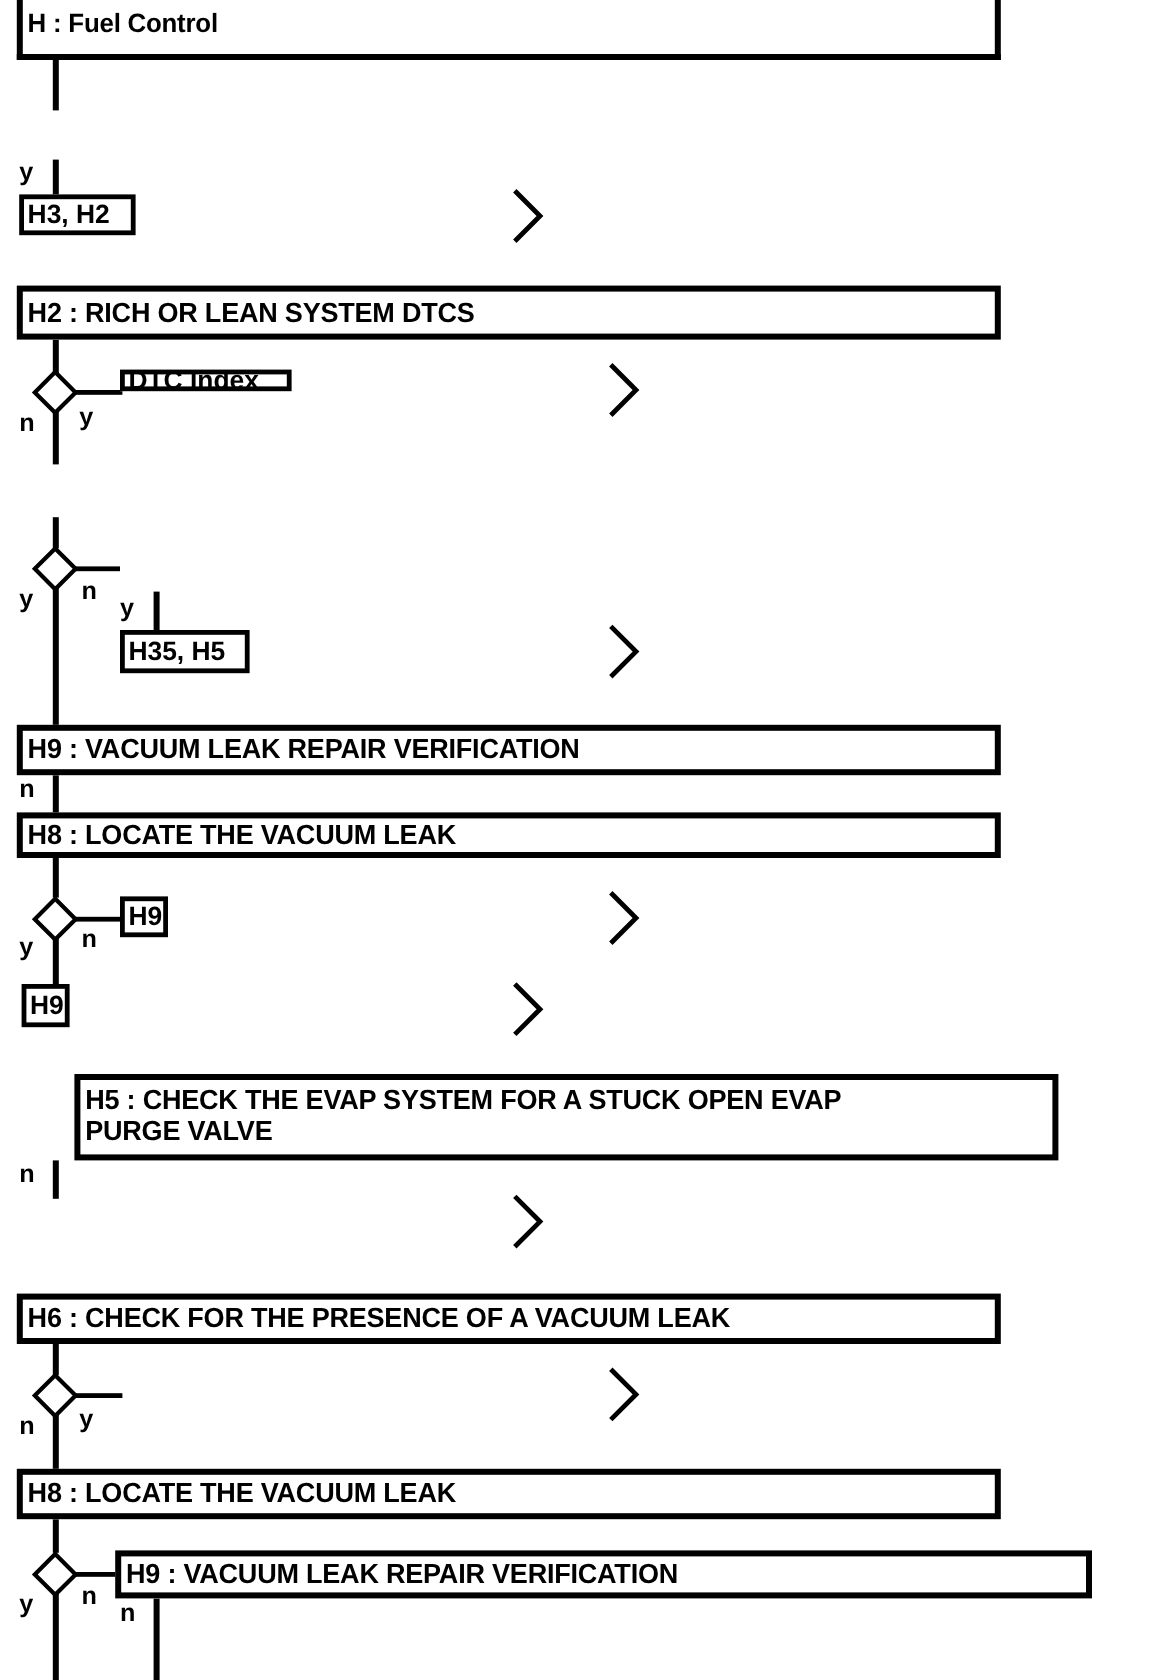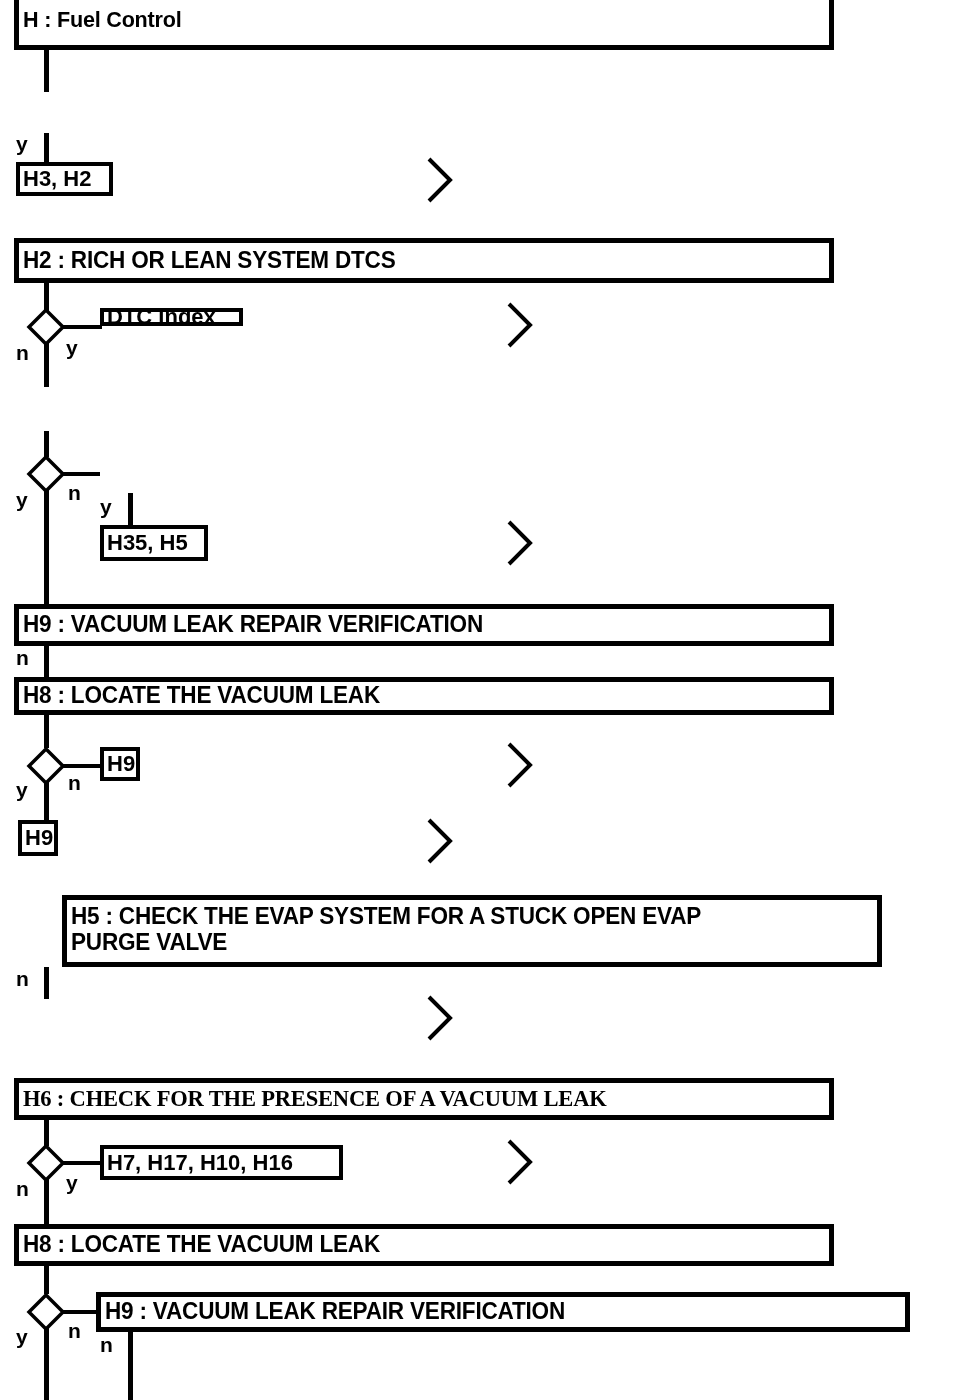--- a/index.html
+++ b/index.html
@@ -238,38 +238,35 @@
   <div class="vline" style="left:44px; top:967px; height:32px;"></div>
   <div class="branch-label" style="left:16px; top:968px;">n</div>
 
 
   <div class="chevron" style="left:425px; top:993px;">
     <svg width="30" height="50" viewBox="0 0 30 50">
       <polyline points="4,4 25,25 4,46" fill="none" stroke="#000" stroke-width="4"></polyline>
     </svg>
   </div>
 
-  <div class="step-box" style="left:14px; top:1078px; width:820px; height:42px;font-family:Liberation Serif, serif;">
+  <div class="step-box" style="left:14px; top:1078px; width:820px; height:42px;">
     <span class="label">H6 : CHECK FOR THE PRESENCE OF A VACUUM LEAK</span>
   </div>
 
   <div class="vline" style="left:44px; top:1120px; height:26px;"></div>
 
   <div class="diamond" style="left:26px; top:1143px;">
     <svg width="40" height="40" viewBox="0 0 40 40">
       <polygon points="20,3 37,20 20,37 3,20" fill="#fff" stroke="#000" stroke-width="3.5"></polygon>
     </svg>
   </div>
 
   <div class="hline" style="left:62px; top:1161px; width:40px;"></div>
   <div class="branch-label" style="left:66px; top:1172px;">y</div>
 
-  <div class="ref-box" style="left:100px; top:1145px; width:243px; height:35px;">
-    <span class="label">H7, H17, H10, H16</span>
-  </div>
 
   <div class="vline" style="left:44px; top:1177px; height:48px;"></div>
   <div class="branch-label" style="left:16px; top:1178px;">n</div>
 
   <div class="chevron" style="left:505px; top:1137px;">
     <svg width="30" height="50" viewBox="0 0 30 50">
       <polyline points="4,4 25,25 4,46" fill="none" stroke="#000" stroke-width="4"></polyline>
     </svg>
   </div>
 

